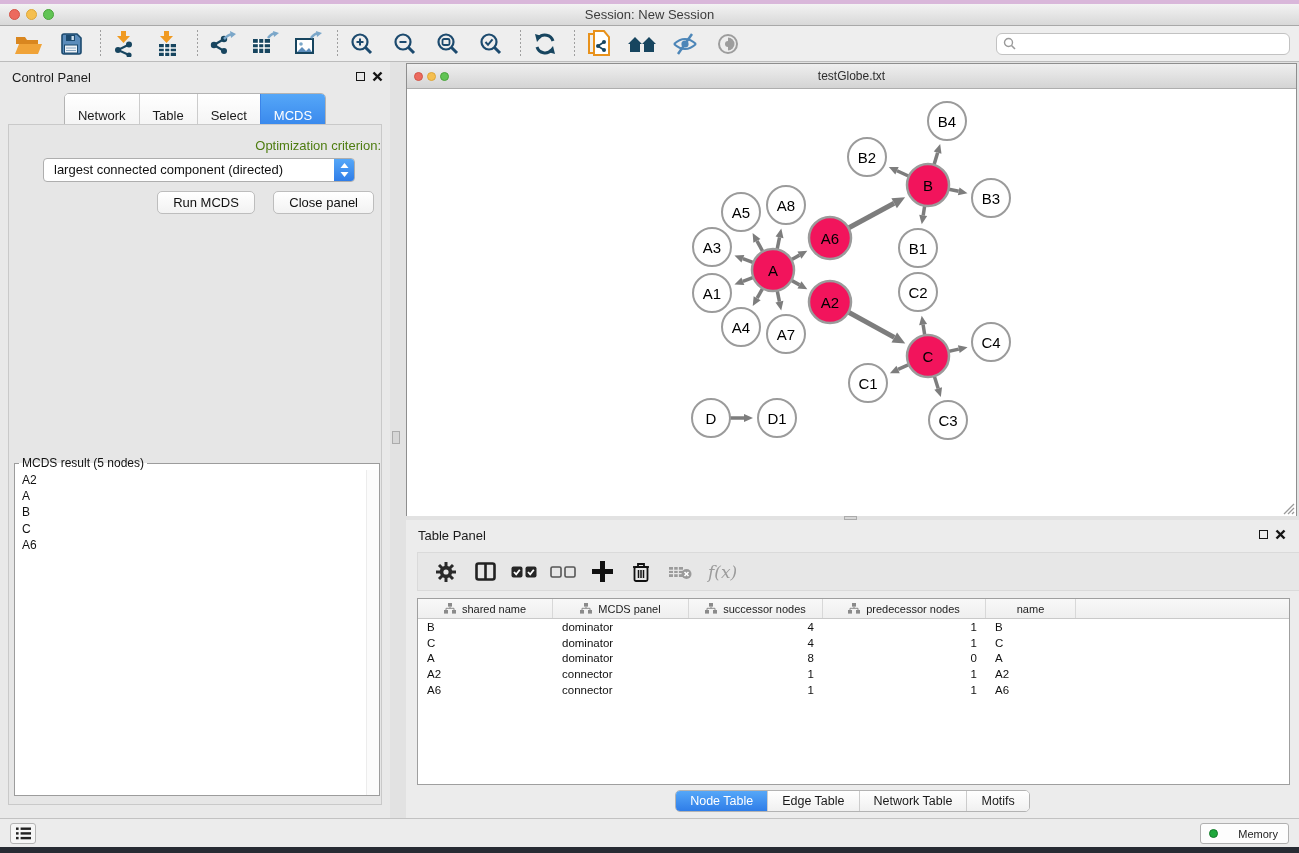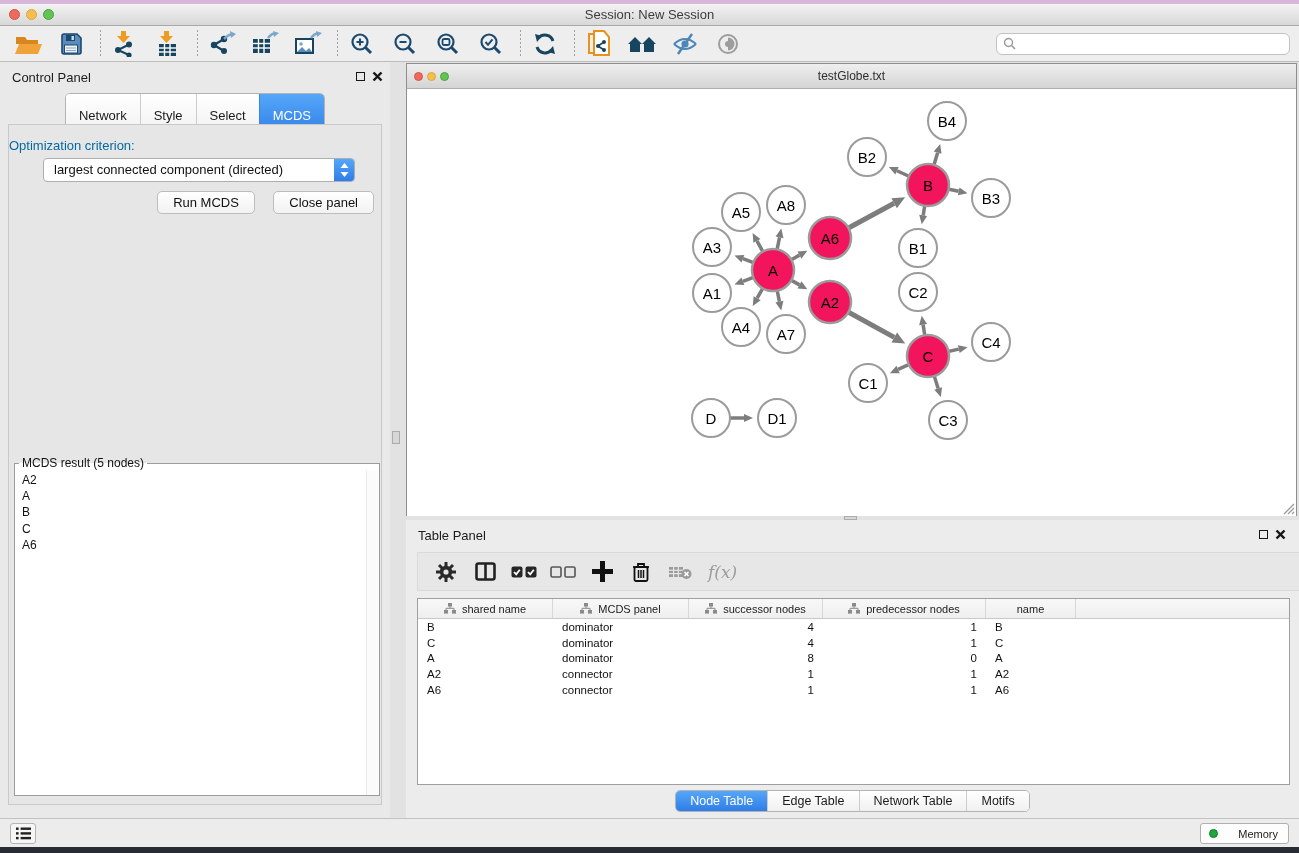--- a/index.html
+++ b/index.html
@@ -40,21 +40,21 @@
   #control-panel .float-icon { right:25px; } #control-panel .close-icon { right:7px; }
 
   .segmented { display:inline-flex; border:1px solid #b3b3b3; border-radius:5px; overflow:hidden; background:#fff; }
   .seg { padding:14px 13px; font-size:13px; color:#1a1a1a; background:linear-gradient(#ffffff,#f0f0f0);
     border-left:1px solid #cccccc; white-space:nowrap; }
   .seg:first-child { border-left:none; }
   .seg-active { background:linear-gradient(#55a7f8,#2f7de8); color:#fff; border-left-color:#3b84e9; }
   #control-tabs-row { position:absolute; left:0; top:31px; width:100%; text-align:center; }
 
   #cp-body { position:absolute; left:8px; top:62px; width:374px; height:681px; background:#e6e6e6; border:1px solid #c9c9c9; }
-  #opt-label { position:absolute; top:13px; width:100%; text-align:left; font-size:13px; color:#0369a1; }
+  #opt-label { position:absolute; top:13px; width:100%; text-align:right; font-size:13px; color:#4d7c0f; }
   #criterion-dropdown { position:absolute; left:34px; top:33px; width:312px; height:24px; display:flex;
     background:#fff; border:1px solid #aeaeae; border-radius:4px; }
   #criterion-dropdown .dd-label { flex:1; font-size:13px; color:#111; line-height:22px; padding-left:10px; white-space:nowrap; }
   #criterion-dropdown .dd-stepper { width:20px; background:linear-gradient(#55a7f8,#2f7de8);
     border-radius:0 3px 3px 0; display:flex; align-items:center; justify-content:center; }
   .btn-row { position:absolute; top:66px; width:100%; text-align:right; }
   .mac-btn { display:inline-block; padding:3px 15px; font-size:13px; color:#111;
     background:linear-gradient(#ffffff,#f2f2f2); border:1px solid #bdbdbd; border-radius:5px; margin:0 7px; }
 
   #result-box { position:absolute; left:5px; top:331px; width:366px; height:340px; background:#fff;
@@ -284,21 +284,21 @@
       <span class="ptitle">Control Panel</span>
       <span class="float-icon"></span>
       <svg class="close-icon" viewBox="0 0 11 11">
         <line x1="1.5" y1="1.5" x2="9.5" y2="9.5" stroke="#151515" stroke-width="2.4"></line>
         <line x1="9.5" y1="1.5" x2="1.5" y2="9.5" stroke="#151515" stroke-width="2.4"></line>
       </svg>
     </div>
     <div id="control-tabs-row">
       <span class="segmented">
           <span class="seg">Network</span>
-          <span class="seg">Style</span>
+          <span class="seg">Table</span>
           <span class="seg">Select</span>
           <span class="seg seg-active">MCDS</span>
         </span>
     </div>
     <div id="cp-body">
       <div id="opt-label">Optimization criterion:</div>
       <div id="criterion-dropdown">
         <span class="dd-label">largest connected component (directed)</span>
         <span class="dd-stepper">
           <svg width="9" height="14" viewBox="0 0 9 14">

